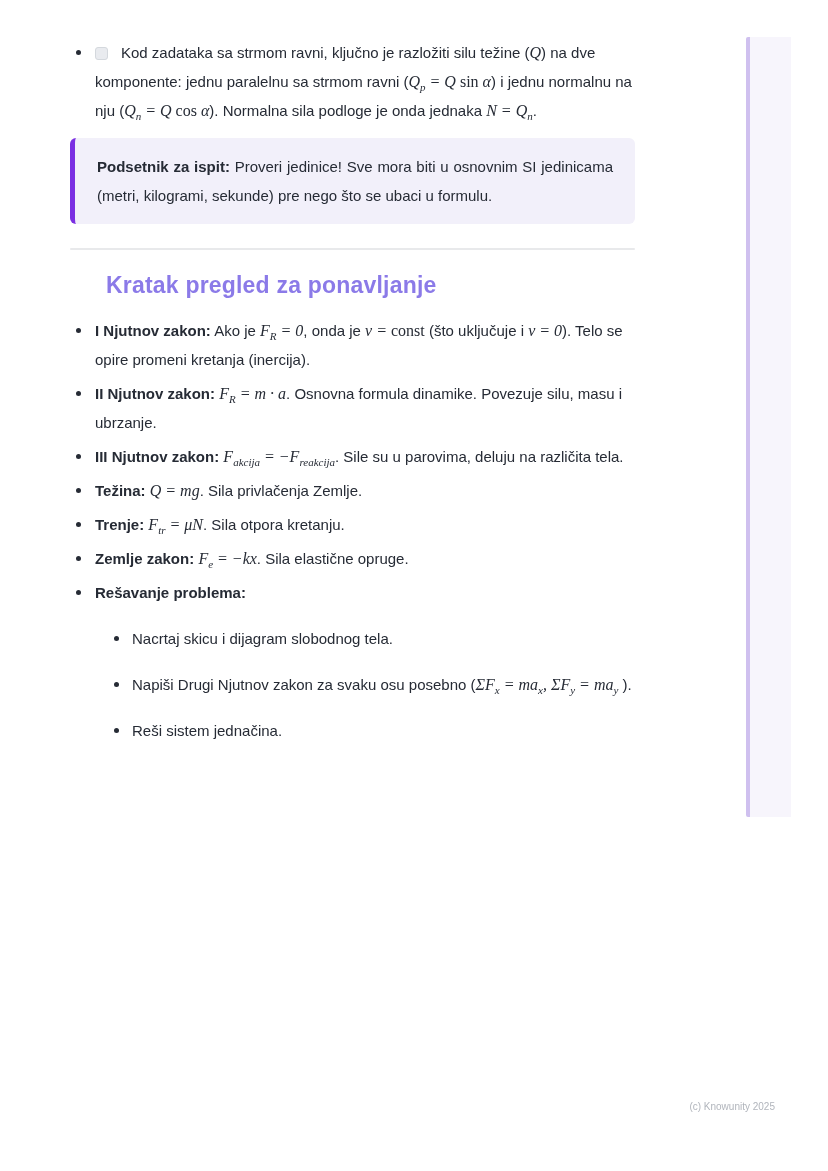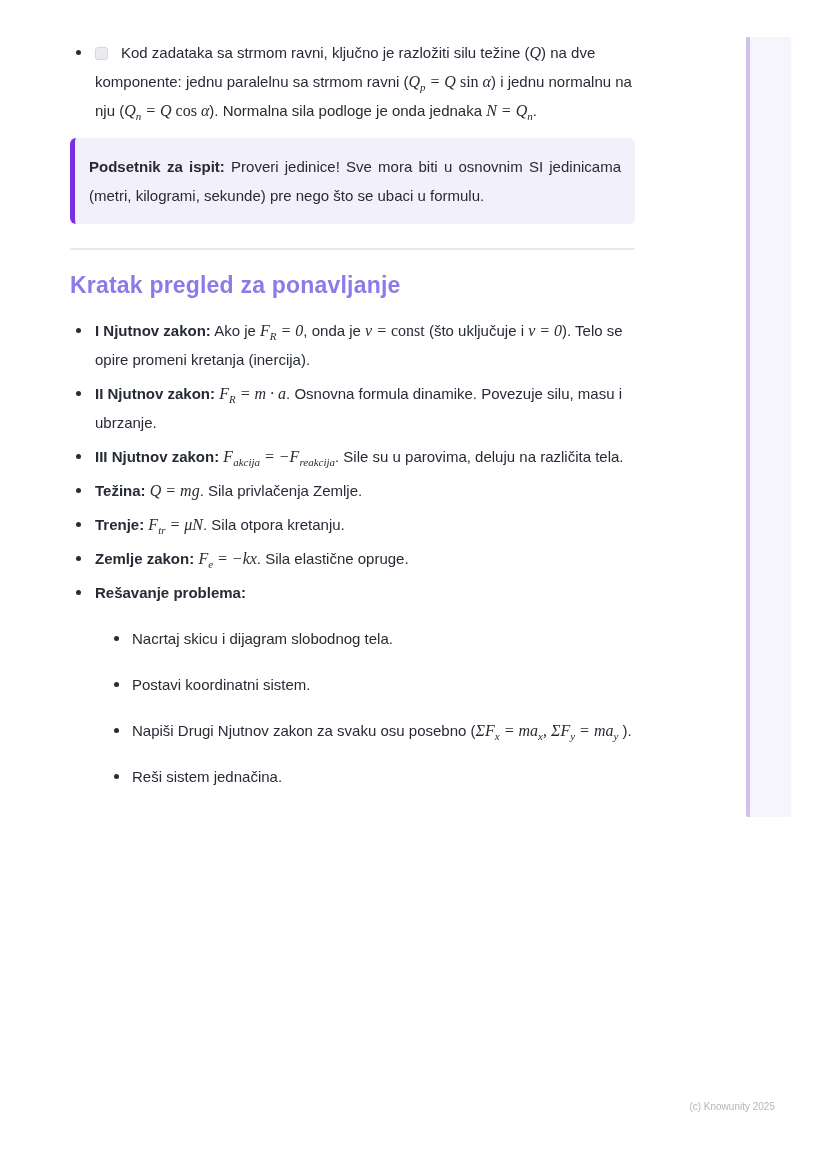--- a/index.html
+++ b/index.html
@@ -50,33 +50,34 @@
     display:inline-block;width:13px;height:13px;vertical-align:-2px;
     background:var(--checkbox_bg);border:1px solid var(--checkbox_border);
     border-radius:3px;margin-right:13px;
   }
 
   .callout{
     margin-top:13px;
     background:var(--callout_bg);
     border-left:5px solid var(--accent_purple);
     border-radius:6px;
-    padding:14px 14px;
+    padding:14px 22px;
     font-size:15px;line-height:29px;
     text-align:justify;
   }
 
   .divider{
     margin-top:24px;height:2px;background:var(--divider);border:none;border-radius:1px;
   }
 
   .section-heading{
     margin-top:22px;margin-bottom:17px;
     font-size:23px;font-weight:700;color:var(--heading_purple);
     letter-spacing:0.2px;
+    margin-left:36px;
   }
 
   .next-page-edge{
     position:absolute;left:746px;top:37px;width:45px;height:780px;
     background:var(--strip_bg);
     border-left:4px solid var(--strip_edge);
     border-radius:2px 0 0 2px;
   }
 
   .footer{
@@ -105,21 +106,20 @@
 
   <ul class="doc-list" id="review-list">
       <li><span><span class="seg-b">I Njutnov zakon:</span> Ako je <span class="m"><span>F</span><sub>R</sub><span> = 0</span></span>, onda je <span class="m"><span>v = </span><span class="rm">const</span></span> (što uključuje i <span class="m"><span>v = 0</span></span>). Telo se opire promeni kretanja (inercija).</span></li>
       <li><span><span class="seg-b">II Njutnov zakon:</span> <span class="m"><span>F</span><sub>R</sub><span> = m · a</span></span>. Osnovna formula dinamike. Povezuje silu, masu i ubrzanje.</span></li>
       <li><span><span class="seg-b">III Njutnov zakon:</span> <span class="m"><span>F</span><sub>akcija</sub><span> = −F</span><sub>reakcija</sub></span>. Sile su u parovima, deluju na različita tela.</span></li>
       <li><span><span class="seg-b">Težina:</span> <span class="m"><span>Q = mg</span></span>. Sila privlačenja Zemlje.</span></li>
       <li><span><span class="seg-b">Trenje:</span> <span class="m"><span>F</span><sub>tr</sub><span> = μN</span></span>. Sila otpora kretanju.</span></li>
       <li><span><span class="seg-b">Zemlje zakon:</span> <span class="m"><span>F</span><sub>e</sub><span> = −kx</span></span>. Sila elastične opruge.</span></li>
       <li><span><span class="seg-b">Rešavanje problema:</span></span><ul class="sublist">
           <li><span>Nacrtaj skicu i dijagram slobodnog tela.</span></li>
-          <li><span>Postavi koordinatni sistem.</span></li>
           <li><span>Napiši Drugi Njutnov zakon za svaku osu posebno (<span class="m"><span>ΣF</span><sub>x</sub><span> = ma</span><sub>x</sub><span>, ΣF</span><sub>y</sub><span> = ma</span><sub>y</sub></span> ).</span></li>
           <li><span>Reši sistem jednačina.</span></li>
         </ul></li>
     </ul>
 
 </div>
 
 <div class="next-page-edge"></div>
 
 <div class="footer">(c) Knowunity 2025</div>

